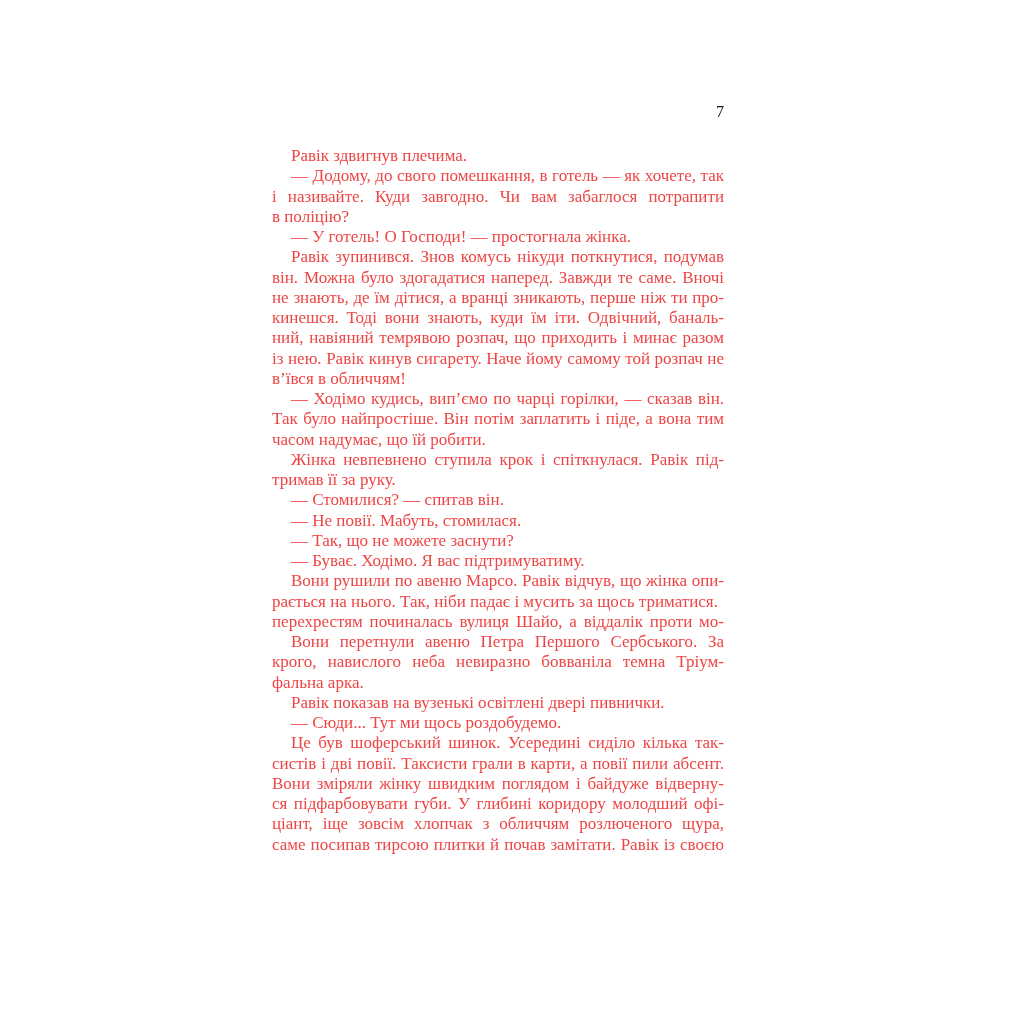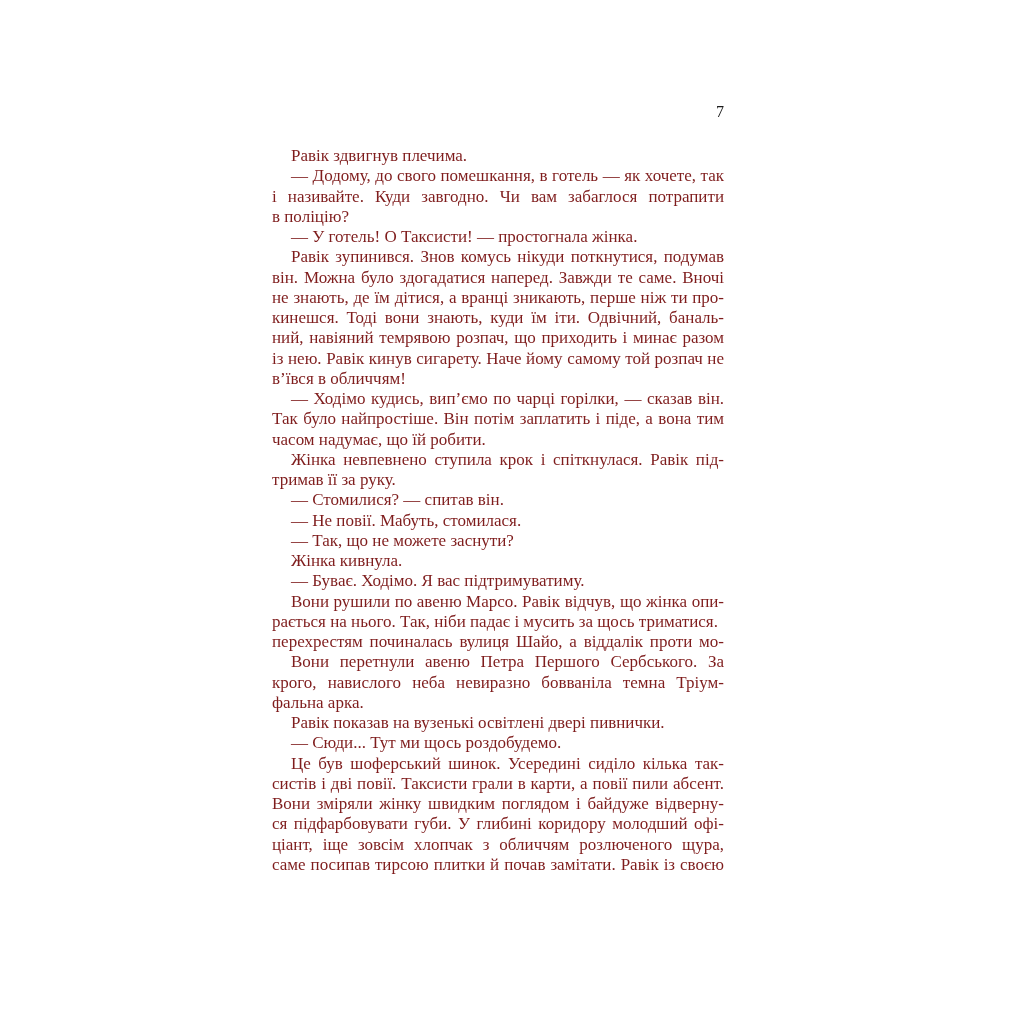--- a/index.html
+++ b/index.html
@@ -32,21 +32,21 @@
       color: #1a1a1a;
     }
     .text-block {
       position: absolute;
       left: 272px;
       top: 146px;
       width: 452px;
       font-family: "Liberation Serif", serif;
       font-size: 17px;
       line-height: 20.25px;
-      color: #7f1d1d;
+      color: #ef4444;
     }
     .line {
       display: block;
       height: 20.25px;
       white-space: nowrap;
       text-align: justify;
       text-align-last: justify;
     }
     .line.indent {
       padding-left: 19px;
@@ -58,37 +58,36 @@
 </head>
 <body>
 
 <div class="page">
   <div class="page-number">7</div>
   <div class="text-block" id="text-block">
       <span class="line indent last">Равік здвигнув плечима.</span>
       <span class="line indent">— Додому, до свого помешкання, в готель — як хочете, так</span>
       <span class="line">і називайте. Куди завгодно. Чи вам забаглося потрапити</span>
       <span class="line last">в поліцію?</span>
-      <span class="line indent last">— У готель! О Таксисти! — простогнала жінка.</span>
+      <span class="line indent last">— У готель! О Господи! — простогнала жінка.</span>
       <span class="line indent">Равік зупинився. Знов комусь нікуди поткнутися, подумав</span>
       <span class="line">він. Можна було здогадатися наперед. Завжди те саме. Вночі</span>
       <span class="line">не знають, де їм дітися, а вранці зникають, перше ніж ти про-</span>
       <span class="line">кинешся. Тоді вони знають, куди їм іти. Одвічний, баналь-</span>
       <span class="line">ний, навіяний темрявою розпач, що приходить і минає разом</span>
       <span class="line">із нею. Равік кинув сигарету. Наче йому самому той розпач не</span>
       <span class="line last">в’ївся в обличчям!</span>
       <span class="line indent">— Ходімо кудись, вип’ємо по чарці горілки, — сказав він.</span>
       <span class="line">Так було найпростіше. Він потім заплатить і піде, а вона тим</span>
       <span class="line last">часом надумає, що їй робити.</span>
       <span class="line indent">Жінка невпевнено ступила крок і спіткнулася. Равік під-</span>
       <span class="line last">тримав її за руку.</span>
       <span class="line indent last">— Стомилися? — спитав він.</span>
       <span class="line indent last">— Не повії. Мабуть, стомилася.</span>
       <span class="line indent last">— Так, що не можете заснути?</span>
-      <span class="line indent last">Жінка кивнула.</span>
       <span class="line indent last">— Буває. Ходімо. Я вас підтримуватиму.</span>
       <span class="line indent">Вони рушили по авеню Марсо. Равік відчув, що жінка опи-</span>
       <span class="line last">рається на нього. Так, ніби падає і мусить за щось триматися.</span>
       <span class="line">перехрестям починалась вулиця Шайо, а віддалік проти мо-</span>
       <span class="line indent">Вони перетнули авеню Петра Першого Сербського. За</span>
       <span class="line">крого, навислого неба невиразно бовваніла темна Тріум-</span>
       <span class="line last">фальна арка.</span>
       <span class="line indent last">Равік показав на вузенькі освітлені двері пивнички.</span>
       <span class="line indent last">— Сюди... Тут ми щось роздобудемо.</span>
       <span class="line indent">Це був шоферський шинок. Усередині сиділо кілька так-</span>

